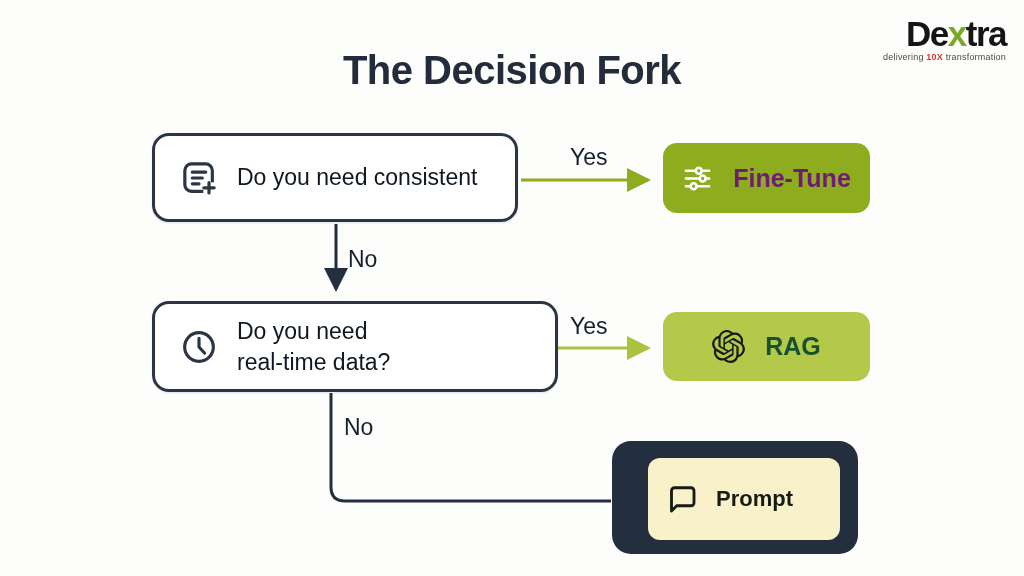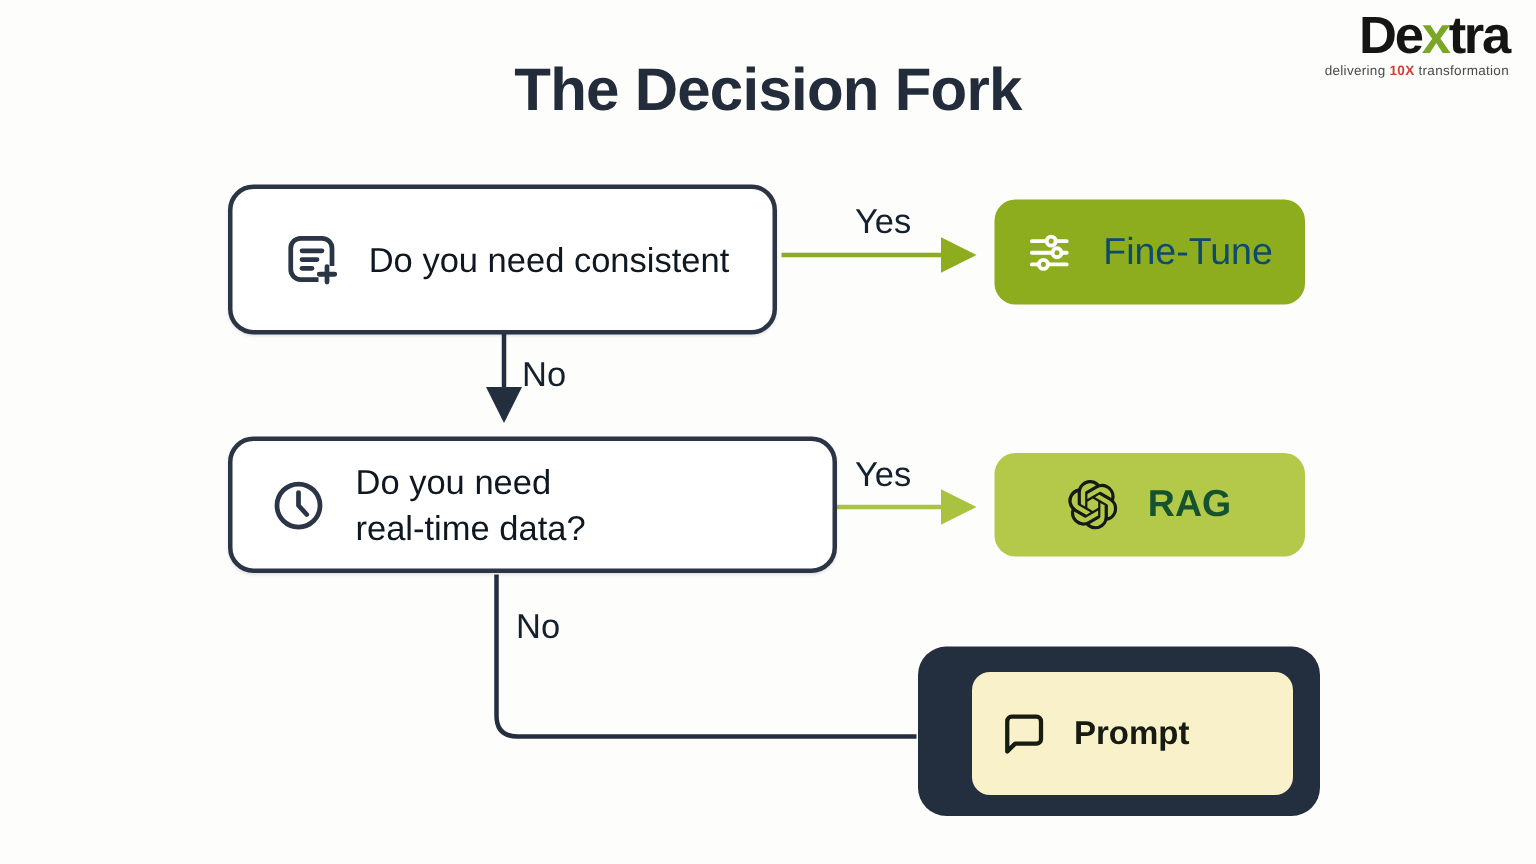--- a/index.html
+++ b/index.html
@@ -12,21 +12,21 @@
     --brand-red:#d63a2f;
     --text-dark:#10161f;
   }
   *{margin:0;padding:0;box-sizing:border-box;}
   body{
     width:1024px;height:576px;position:relative;overflow:hidden;
     background:var(--background);
     font-family:"Liberation Sans","DejaVu Sans",sans-serif;
     color:var(--text-dark);
   }
-  .stage{position:absolute;inset:0;}
+  .stage{position:absolute;inset:0;margin-top:10px;}
 
   
   .page-title{
     position:absolute;top:38px;left:0;width:100%;
     text-align:center;font-size:40px;font-weight:800;
     letter-spacing:-0.5px;color:#222c3a;
   }
 
   
   .logo{position:absolute;top:6px;right:18px;text-align:right;line-height:1;}
@@ -48,36 +48,36 @@
 
   
   .qbox{
     position:absolute;background:#ffffff;
     border:3px solid #2b3545;border-radius:17px;
     display:flex;align-items:center;gap:18px;padding:0 20px 0 24px;
     box-shadow:0 1px 2px rgba(30,40,60,.12);
   }
   .qbox .qicon{flex:0 0 auto;display:flex;}
   .qbox .qtext{font-size:23px;font-weight:500;line-height:1.32;color:#0f1720;}
-  #q1{left:152px;top:123px;width:366px;height:100px;justify-content:center;}
+  #q1{left:152px;top:123px;width:366px;height:89px;}
   #q2{left:152px;top:291px;width:406px;height:91px;}
 
   
   .pill{
     position:absolute;border-radius:14px;
     display:flex;align-items:center;justify-content:center;gap:20px;
   }
   #fine-tune{left:663px;top:133px;width:207px;height:70px;background:var(--olive-green);}
-  #fine-tune .pill-label{color:#0c4a6e;font-size:25px;font-weight:400;}
+  #fine-tune .pill-label{color:#701a75;font-size:25px;font-weight:700;}
   #rag{left:663px;top:302px;width:207px;height:69px;background:var(--lime-green);}
   #rag .pill-label{color:#14532d;font-size:25px;font-weight:600;}
 
   
   #prompt-outer{
-    position:absolute;left:612px;top:431px;width:268px;height:113px;
+    position:absolute;left:612px;top:431px;width:246px;height:113px;
     background:var(--dark-navy);border-radius:19px;
   }
   #prompt-inner{
     position:absolute;left:36px;top:17px;right:18px;bottom:14px;
     background:var(--cream);border-radius:12px;
     display:flex;align-items:center;gap:16px;padding:0 10px 0 16px;
   }
   #prompt-inner .ptext{font-size:22px;font-weight:600;line-height:1.3;color:#171c13;}
 
   

